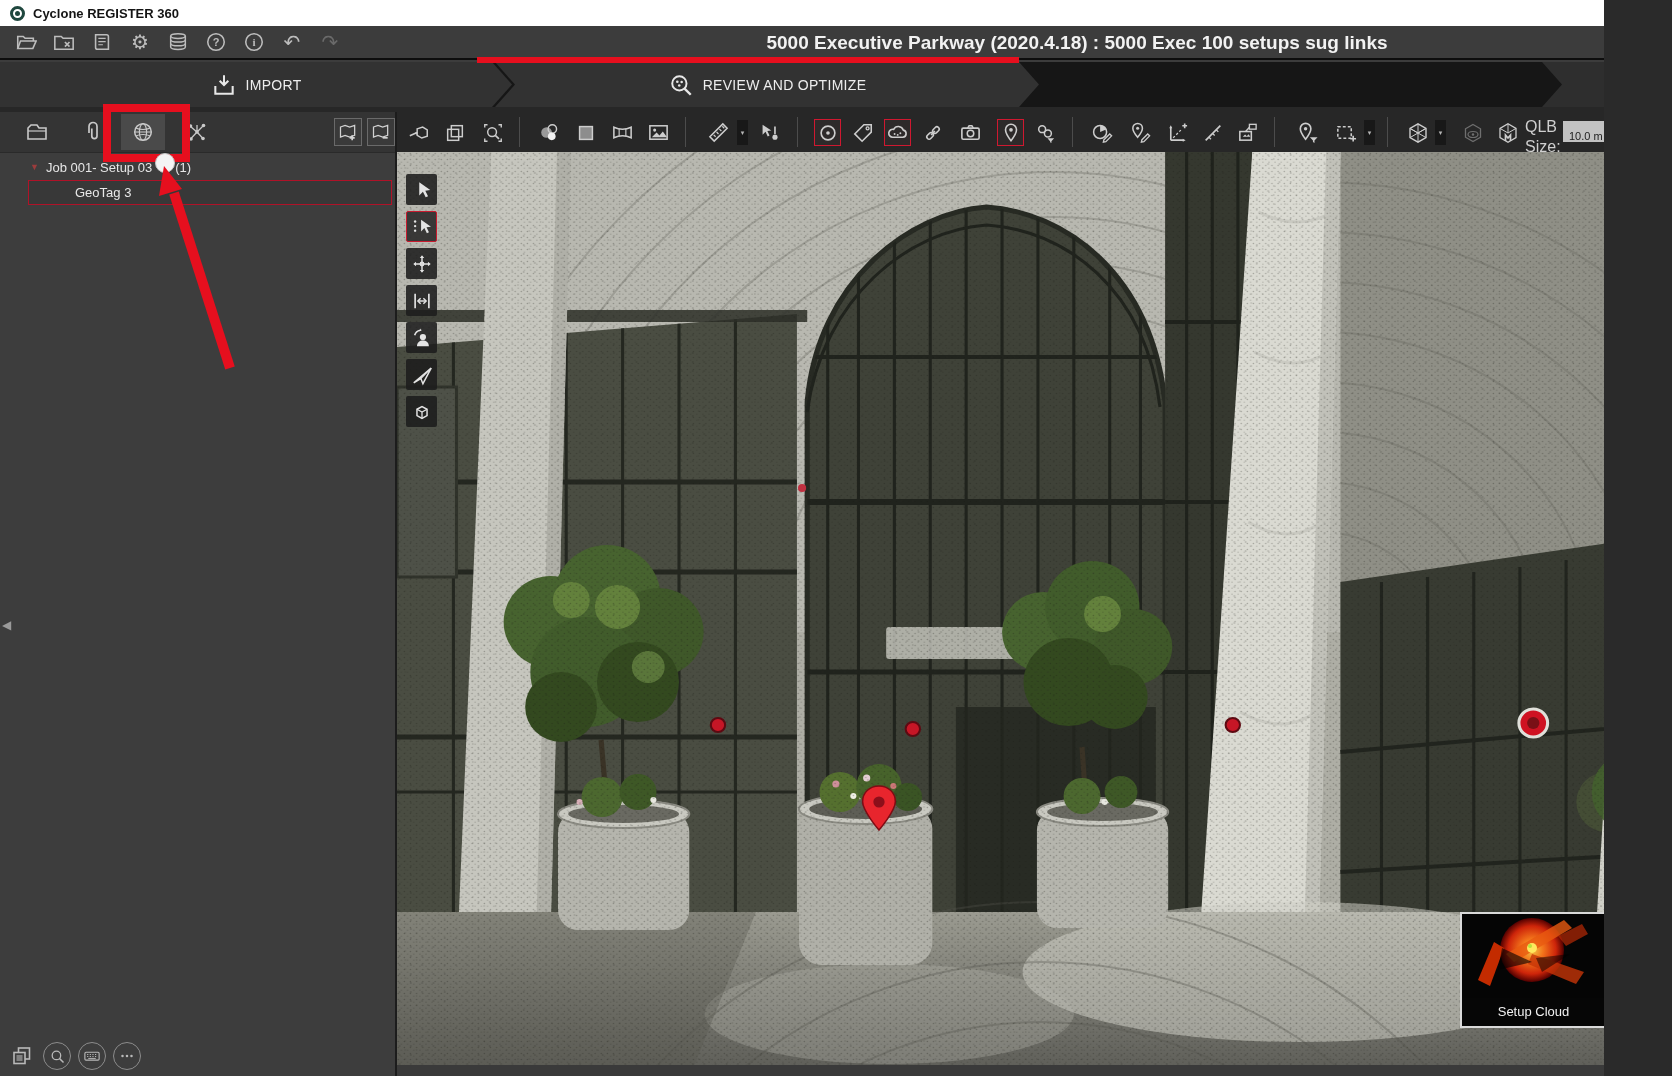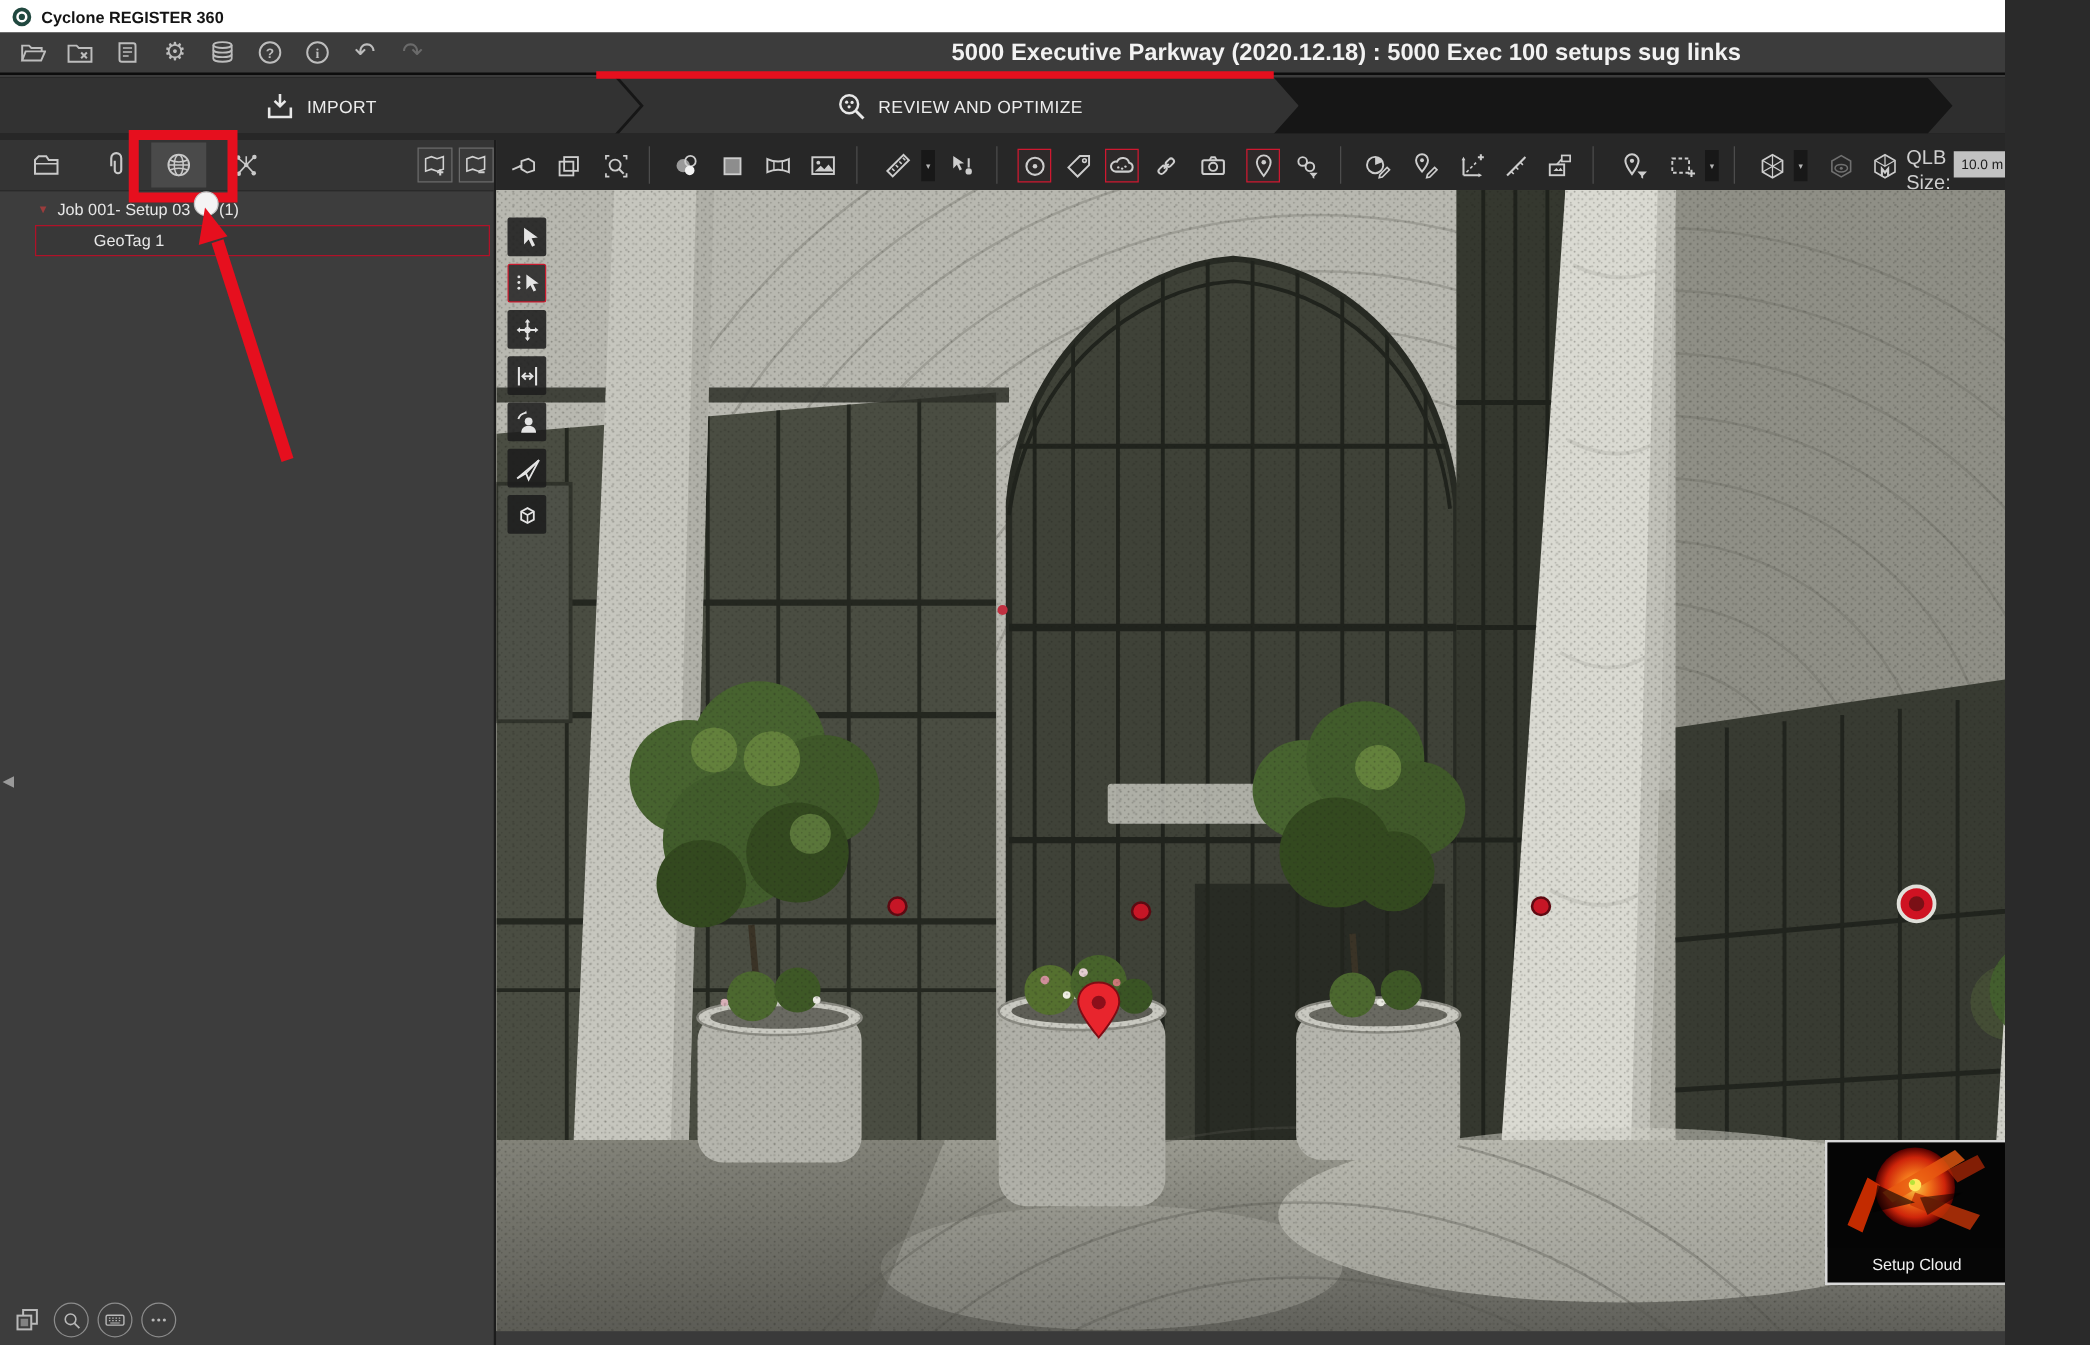--- a/index.html
+++ b/index.html
@@ -52,21 +52,21 @@
   .vtoolbar{position:absolute;left:397px;top:112px;width:1255px;height:40px;background:#272727;}
   .vt{position:absolute;top:7px;width:27px;height:27px;display:flex;align-items:center;justify-content:center;
       color:#cdcdcd;box-sizing:border-box;}
   .vt.on{border:1.5px solid #cf1830;background:#2d2a2a;}
   .vt.dim{color:#6f6f6f;}
   .vsep{position:absolute;top:5px;width:1px;height:30px;background:#4c4c4c;}
   .caretbox{position:absolute;top:8px;width:11px;height:25px;background:#181818;display:flex;align-items:center;
             justify-content:center;color:#b5b5b5;font-size:7px;}
   .qlb{position:absolute;left:1128px;top:5px;color:#cfcfcf;font-size:16px;line-height:1.25;}
   .qlbinput{position:absolute;left:1166px;top:9px;width:62px;height:21px;background:#c2c2c2;color:#1d1d1d;
-            font-size:11px;display:flex;align-items:center;padding-left:6px;box-sizing:border-box;}
+            font-size:11px;display:flex;align-items:flex-end;padding-left:6px;box-sizing:border-box;}
   .qlbspin{position:absolute;right:2px;top:3px;width:14px;height:15px;display:flex;flex-direction:column;
            align-items:center;justify-content:center;gap:2px;}
   .qlbspin i{display:block;width:9px;height:2px;background:#3c3c3c;transform:skewX(-20deg);}
   
   .viewport{position:absolute;left:397px;top:152px;width:1255px;height:913px;background:#9a9a92;overflow:hidden;padding-left:32px;}
   .scene{position:absolute;left:0;top:0;width:100%;height:100%;}
   .palette{position:absolute;left:9px;top:22px;display:flex;flex-direction:column;gap:6px;}
   .pbtn{width:31px;height:31px;background:rgba(28,28,28,.88);display:flex;align-items:center;justify-content:center;
         color:#e4e4e4;border-radius:2px;box-sizing:border-box;}
   .pbtn.sel{border:1.5px solid #c81a2e;background:rgba(50,48,48,.95);}
@@ -381,21 +381,21 @@
         </svg>
       </span>
     <span class="mbtn">
         <span class="uglyph">↶</span>
       </span>
     <span class="mbtn dim">
         <span class="uglyph">↷</span>
       </span>
   </div>
 
-  <div class="ptitle">5000 Executive Parkway (2020.12.18) : 5000 Exec 100 setups sug links</div>
+  <div class="ptitle">5000 Executive Parkway (2020.4.18) : 5000 Exec 100 setups sug links</div>
 
   <div class="tabrow"></div>
   <div class="wtab clipR" style="left:0;width:512px;">
     <svg class="ic" width="26" height="26">
         <use href="#imp"></use>
       </svg>
     <span>IMPORT</span>
   </div>
   <div class="wtab clipLR" style="left:495px;width:544px;">
     <svg class="ic" width="26" height="26">
@@ -438,21 +438,21 @@
             <use href="#mapr"></use>
           </svg>
         </div>
     </div>
     <div class="treerow">
       <span class="expander">▼</span>
       <span>Job 001- Setup 03</span>
       <span class="treecount">(1)</span>
     </div>
     <div class="geotagrow">
-      <span>GeoTag 1</span>
+      <span>GeoTag 3</span>
     </div>
     <div class="collapsearrow">◀</div>
     <div class="bbtnrow">
       <span class="cbtn nocircle">
           <svg class="ic" width="24" height="24">
             <use href="#layr"></use>
           </svg>
         </span>
       <span class="cbtn">
           <svg class="ic" width="17" height="17">

